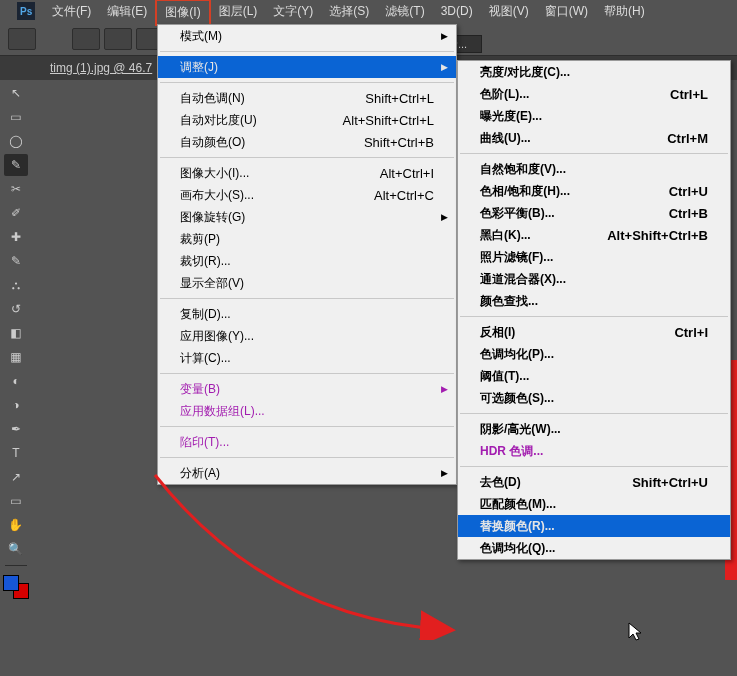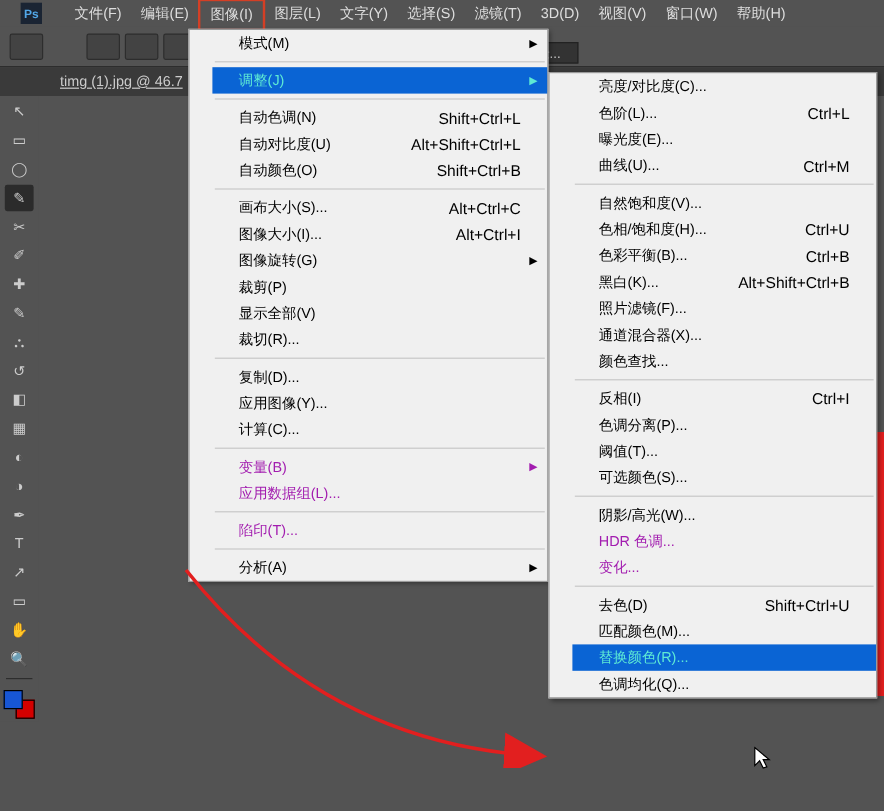--- a/index.html
+++ b/index.html
@@ -14,21 +14,20 @@
   }
   .menubar {
     display: flex;
     align-items: center;
     background: #535353;
     height: 22px;
     padding-left: 8px;
   }
   .logo {
     width: 36px; height: 18px;
-    margin-right: 10px;
     display: flex; align-items: center; justify-content: center;
   }
   .menubar .mitem {
     padding: 3px 8px;
     cursor: default;
   }
   .menubar .mitem.highlighted {
     border: 2px solid #d43f25;
     margin-top: 2px;
   }
@@ -82,40 +81,39 @@
   }
   .swatch .fg { position:absolute;left:0;top:0;width:16px;height:16px;background:#1756d6;border:1px solid #000; }
   .swatch .bg { position:absolute;right:0;bottom:0;width:16px;height:16px;background:#d50000;border:1px solid #000; }
 
   .menu {
     position: absolute;
     background: #f0f0f0;
     color: #000;
     border: 1px solid #9a9a9a;
     box-shadow: 2px 2px 4px rgba(0,0,0,.4);
-    padding-left: 19px;
   }
   .menu .row {
     display:flex;
     justify-content: space-between;
     align-items: center;
     padding: 3px 22px 3px 22px;
     white-space: nowrap;
     position: relative;
     height: 22px;
   }
-  .menu .row.hl { background:#0a64d4;color:#5eead4; }
+  .menu .row.hl { background:#0a64d4;color:#e5e5e5; }
   .menu .row.disabled { color:#a21caf; }
   .menu .sep { height:1px;background:#c8c8c8;margin:4px 2px; }
   .menu .sc { margin-left: 38px; font-size:13px; }
   .menu .arrow {
     position:absolute; right:8px; font-size:9px;
   }
   #menu1 { left:157px; top:24px; width:300px; }
-  #menu2 { left:457px; top:60px; width:274px; }
+  #menu2 { left:457px; top:60px; width:274px;font-weight:bold; }
 
   .canvas-red {
     position:absolute;
     right:0; top:360px;
     width:12px; height:220px;
     background:#e21f1f;
   }
   .arrow-annot {
     position:absolute;
     left: 150px; top: 470px;
@@ -228,39 +226,39 @@
   <div class="row">
       <span>自动对比度(U)</span>
       <span class="sc">Alt+Shift+Ctrl+L</span>
     </div>
   <div class="row">
       <span>自动颜色(O)</span>
       <span class="sc">Shift+Ctrl+B</span>
     </div>
   <div class="sep"></div>
   <div class="row">
+      <span>图像大小(I)...</span>
+      <span class="sc">Alt+Ctrl+I</span>
+    </div>
+  <div class="row">
       <span>画布大小(S)...</span>
       <span class="sc">Alt+Ctrl+C</span>
     </div>
   <div class="row">
-      <span>图像大小(I)...</span>
-      <span class="sc">Alt+Ctrl+I</span>
-    </div>
-  <div class="row">
       <span>图像旋转(G)</span>
       <span class="arrow">▶</span>
     </div>
   <div class="row">
       <span>裁剪(P)</span>
     </div>
   <div class="row">
+      <span>裁切(R)...</span>
+    </div>
+  <div class="row">
       <span>显示全部(V)</span>
-    </div>
-  <div class="row">
-      <span>裁切(R)...</span>
     </div>
   <div class="sep"></div>
   <div class="row">
       <span>复制(D)...</span>
     </div>
   <div class="row">
       <span>应用图像(Y)...</span>
     </div>
   <div class="row">
       <span>计算(C)...</span>
@@ -323,37 +321,34 @@
     </div>
   <div class="row">
       <span>颜色查找...</span>
     </div>
   <div class="sep"></div>
   <div class="row">
       <span>反相(I)</span>
       <span class="sc">Ctrl+I</span>
     </div>
   <div class="row">
-      <span>色调分离(P)...</span>
+      <span>色调均化(P)...</span>
     </div>
   <div class="row">
       <span>阈值(T)...</span>
     </div>
   <div class="row">
       <span>可选颜色(S)...</span>
     </div>
   <div class="sep"></div>
   <div class="row">
       <span>阴影/高光(W)...</span>
     </div>
   <div class="row disabled">
       <span>HDR 色调...</span>
-    </div>
-  <div class="row disabled">
-      <span>变化...</span>
     </div>
   <div class="sep"></div>
   <div class="row">
       <span>去色(D)</span>
       <span class="sc">Shift+Ctrl+U</span>
     </div>
   <div class="row">
       <span>匹配颜色(M)...</span>
     </div>
   <div class="row hl">

